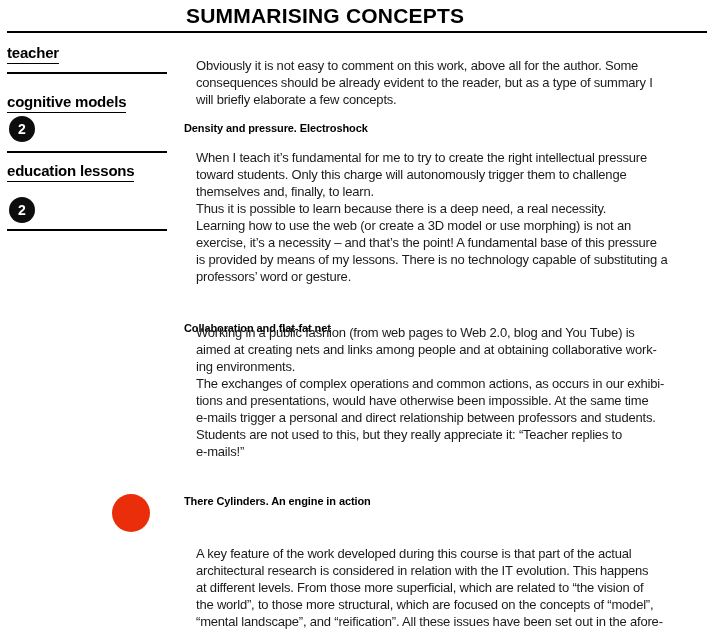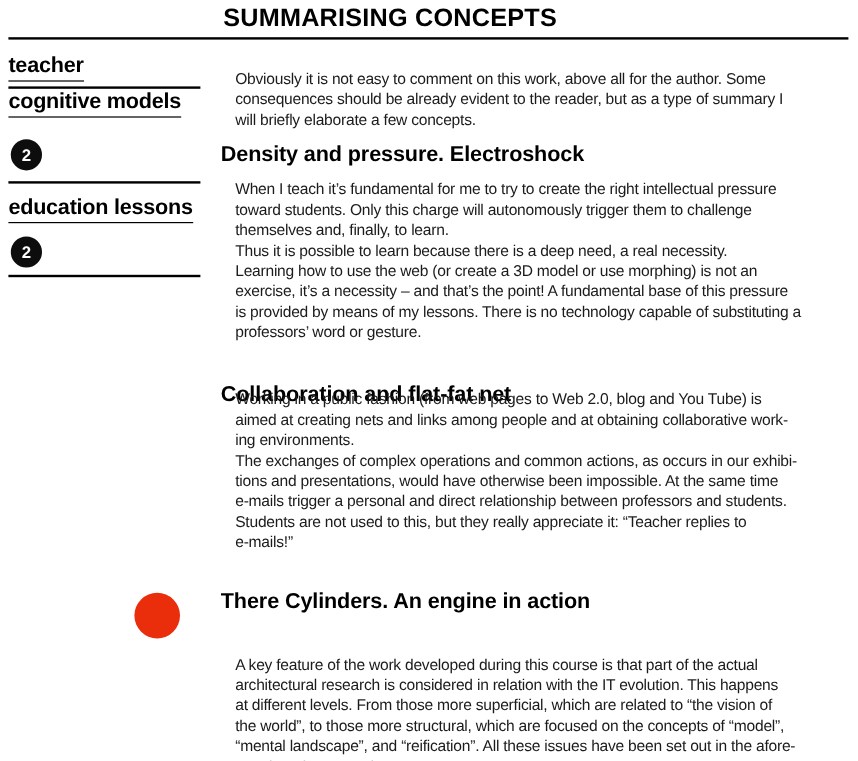--- a/index.html
+++ b/index.html
@@ -19,21 +19,21 @@
     letter-spacing:0.2px;white-space:nowrap;
   }
   .rule-top{
     position:absolute;left:7px;top:31px;width:700px;height:2px;
     background:#000;
   }
 
   
   .side-link{
     position:absolute;left:7px;
-    font-size:18px;font-weight:bold;color:#000;
+    font-size:15px;font-weight:bold;color:#000;
     letter-spacing:-0.2px;white-space:nowrap;
     text-decoration:none;cursor:pointer;
   }
   .side-link .lbl{
     border-bottom:1.5px solid #000;padding-bottom:2px;display:inline-block;
   }
   .srule{
     position:absolute;left:7px;width:160px;height:1.5px;background:#000;
   }
   .badge{
@@ -44,21 +44,21 @@
   }
 
   
   .body-text{
     position:absolute;left:184px;width:531px;margin:12px;
     font-size:13px;line-height:17px;letter-spacing:-0.2px;
     white-space:pre-line;color:#1b1b1b;
   }
   .section-heading{
     position:absolute;left:184px;width:531px;margin:0;
-    font-size:18px;line-height:17px;font-weight:bold;color:#000;
+    font-size:11px;line-height:17px;font-weight:bold;color:#000;
     letter-spacing:-0.1px;white-space:nowrap;
   }
 
   
   .red-dot{
     position:absolute;left:112px;top:494px;width:38px;height:38px;
     border-radius:50%;background:#ea2e0c;
   }
 </style>
 </head>
@@ -66,21 +66,21 @@
 
 <div class="page">
 
   <h1 class="title">SUMMARISING CONCEPTS</h1>
   <div class="rule-top"></div>
 
   <nav>
     <a class="side-link" style="top:44px"><span class="lbl">teacher</span></a>
     <div class="srule" style="top:72px"></div>
 
-    <a class="side-link" style="top:74px"><span class="lbl">cognitive models</span></a>
+    <a class="side-link" style="top:93px"><span class="lbl">cognitive models</span></a>
 
     <div class="badge" style="top:116px">
         <span>2</span>
       </div>
     <div class="srule" style="top:151px"></div>
 
     <a class="side-link" style="top:162px"><span class="lbl">education lessons</span></a>
 
     <div class="badge" style="top:197px">
         <span>2</span>

